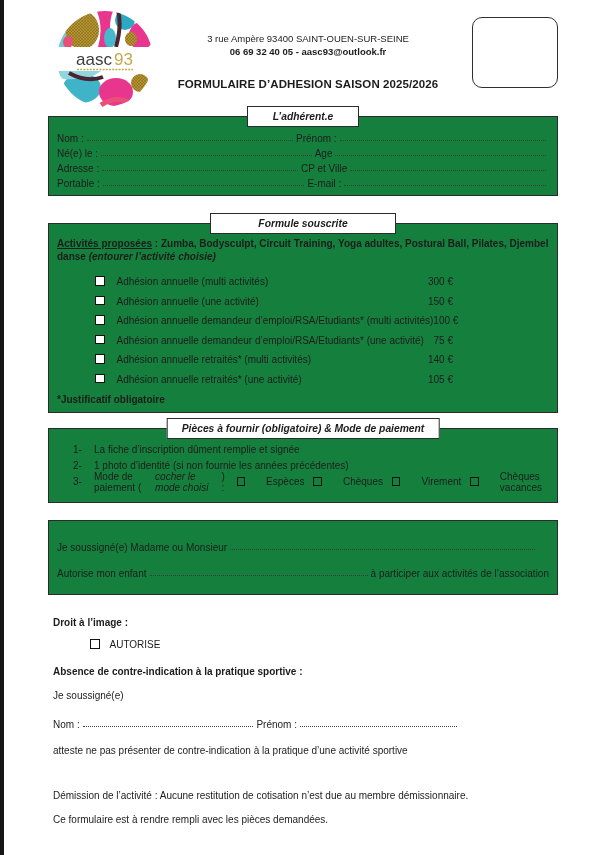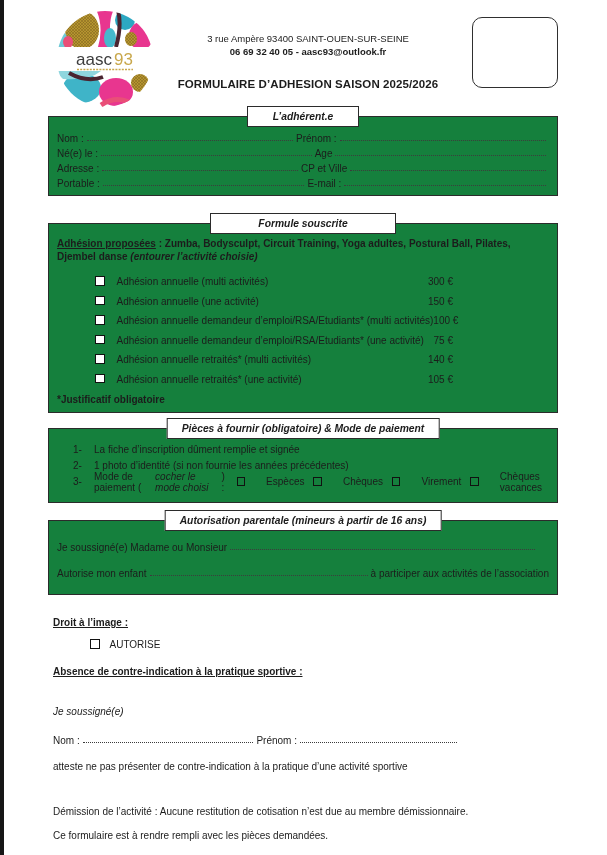--- a/index.html
+++ b/index.html
@@ -66,28 +66,28 @@
   .pay .cb2 { width:8.5px; height:8.5px; border:1.3px solid #111; display:inline-block; margin-right:2px; flex:none; }
   .it { font-style:italic; }
 
   
   .aut1 { padding-right:14px; }
   .aut1 .dots { margin-right:0; }
   .aut2 { margin-top:11px; padding-right:0; }
 
   
   .free { margin-left:5px; }
-  .bold { font-weight:bold;text-decoration:underline; }
+  .bold { font-weight:bold; }
   .droit-label { margin-top:22px; }
   .dopt { display:flex; align-items:center; margin-left:37px; }
   .dopt .cb { margin-right:10px; }
   .dopt1 { margin-top:11px; }
   .dopt2 { margin-top:6px; }
   .absence-label { margin-top:16px; }
-  .je-line { margin-top:29px;font-style:italic; }
+  .je-line { margin-top:13px; }
   .nomline { margin-top:14px; max-width:407px; }
   .nomline .dots2 { flex:0.92; }
   .atteste { margin-top:15px; }
   .demission { margin-top:34px; }
   .formulaire-note { margin-top:13px; }
   .lieu-row { margin-top:13px; display:flex; align-items:flex-end; height:15px; }
 </style>
 </head>
 <body>
 
@@ -169,21 +169,21 @@
       <span class="lbl">Portable :</span>
       <span class="dots"></span>
       <span class="lbl">E-mail  :</span>
       <span class="dots"></span>
     </div>
   </div>
 
   <div class="section sec2">
     <div class="sec-tab tab-formule">Formule souscrite</div>
 
-    <div class="acts"><span class="ul">Adhésion proposées</span><span> : Zumba, Bodysculpt, Circuit Training, Yoga adultes, Postural Ball, Pilates, Djembel danse </span><span class="it">(entourer l’activité choisie)</span></div>
+    <div class="acts"><span class="ul">Activités proposées</span><span> : Zumba, Bodysculpt, Circuit Training, Yoga adultes, Postural Ball, Pilates, Djembel danse </span><span class="it">(entourer l’activité choisie)</span></div>
 
     <div class="opt-list">
       <div class="arow">
         <span class="cb"></span>
         <span class="alab">Adhésion annuelle (multi activités)</span>
         <span class="spacer"></span>
         <span class="price">300 €</span>
       </div>
       <div class="arow">
         <span class="cb"></span>
@@ -248,21 +248,20 @@
           <span>Virement</span>
         </span>
       <span class="pay">
           <span class="cb2"></span>
           <span>Chèques vacances</span>
         </span>
     </div>
   </div>
 
   <div class="section sec4">
-    <div class="sec-tab tab-autorisation">Autorisation parentale (mineurs à partir de 16 ans)</div>
 
     <div class="frow aut1">
       <span class="lbl">Je soussigné(e)  Madame ou Monsieur</span>
       <span class="dots"></span>
     </div>
     <div class="frow aut2">
       <span class="lbl">Autorise mon enfant</span>
       <span class="dots"></span>
       <span class="lbl">à participer aux activités de l’association</span>
     </div>

